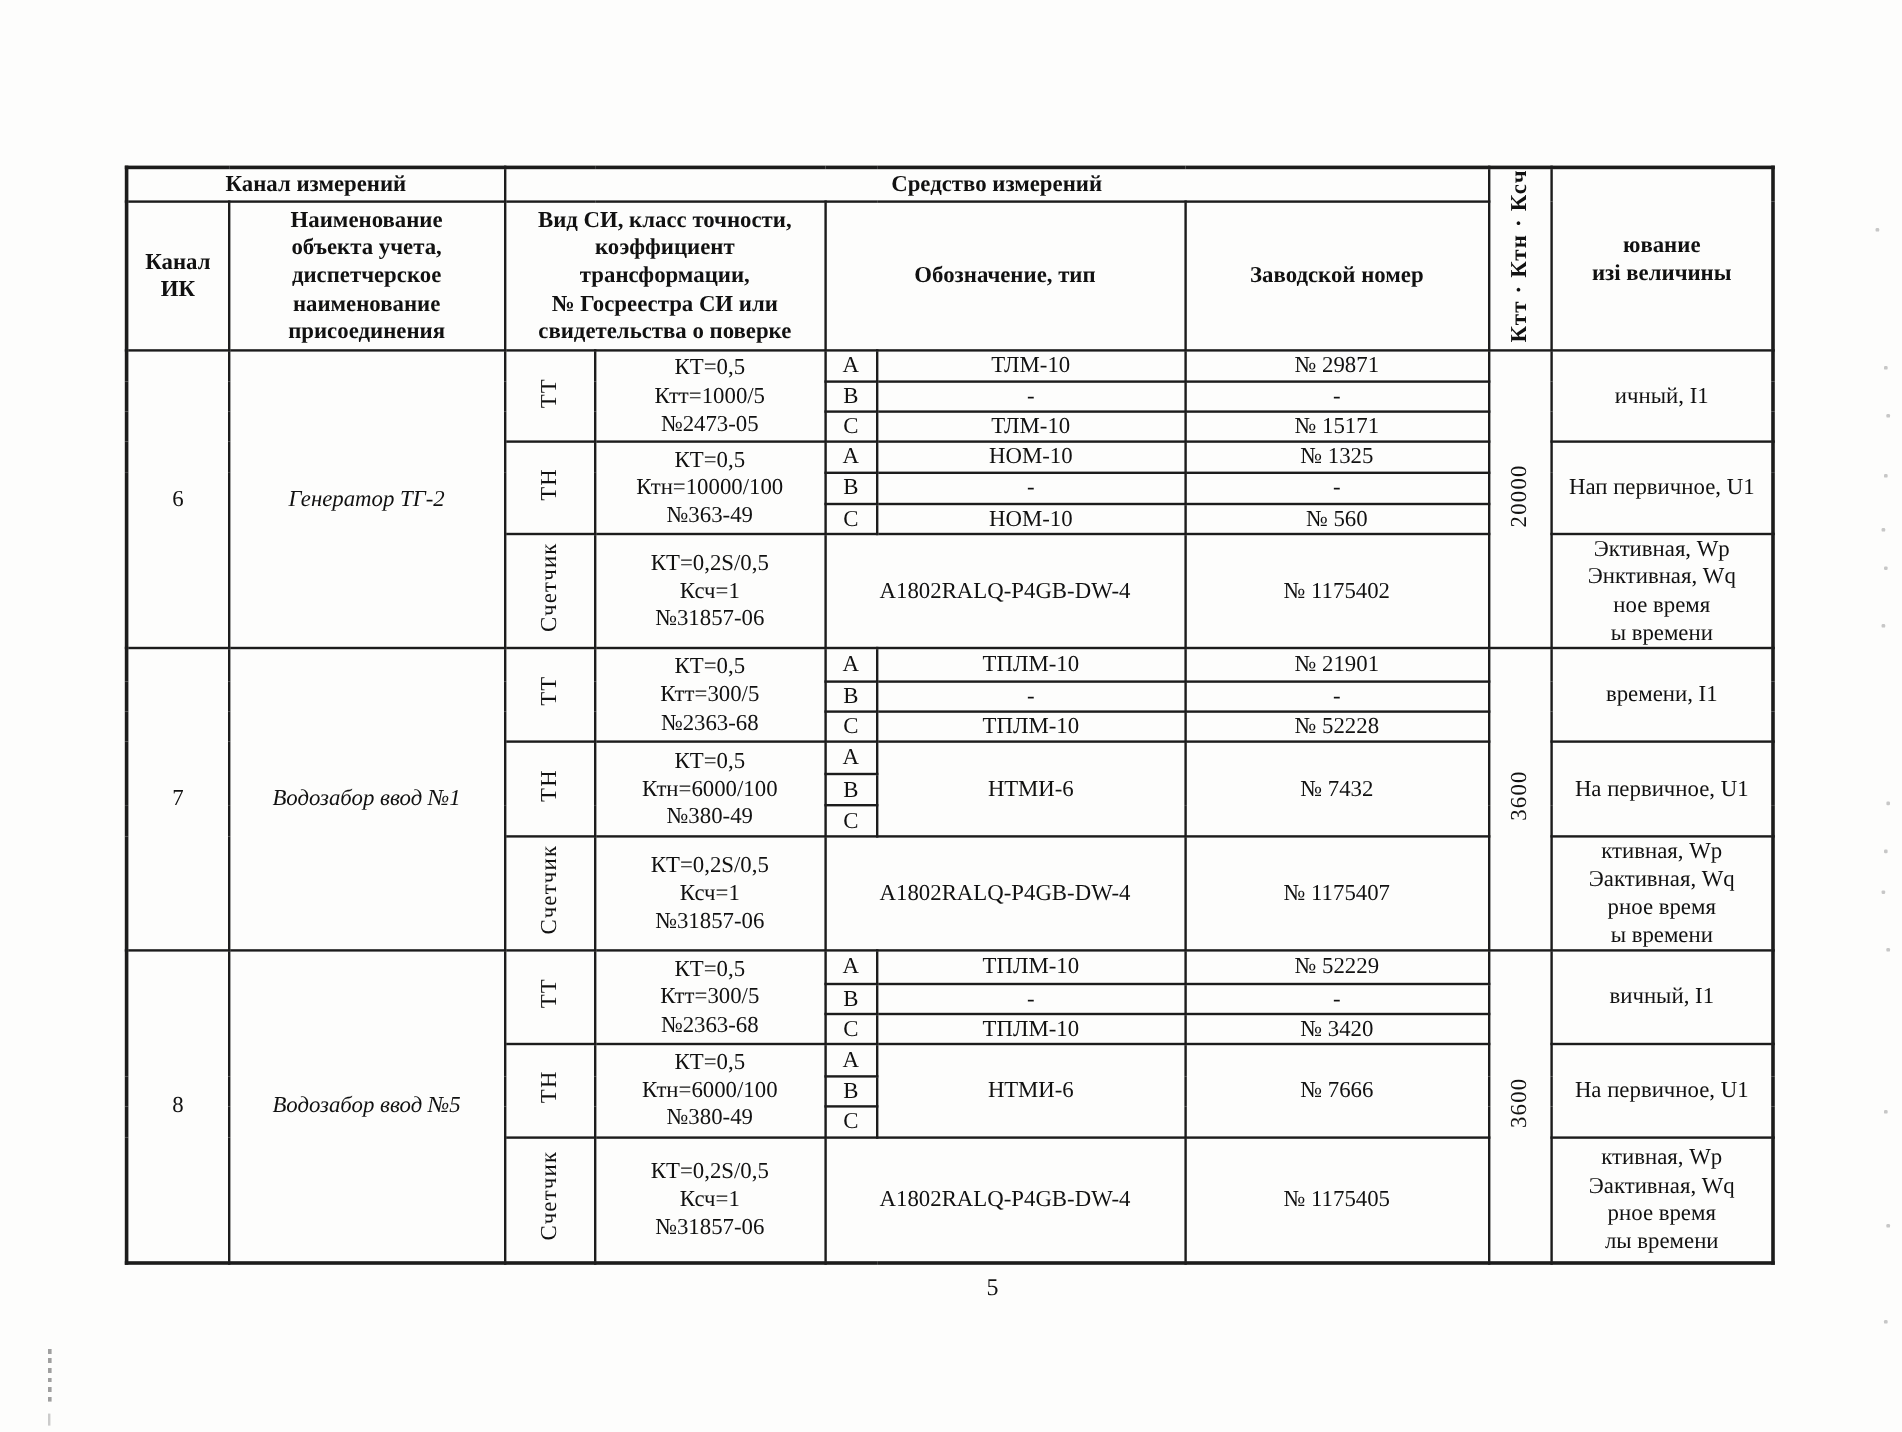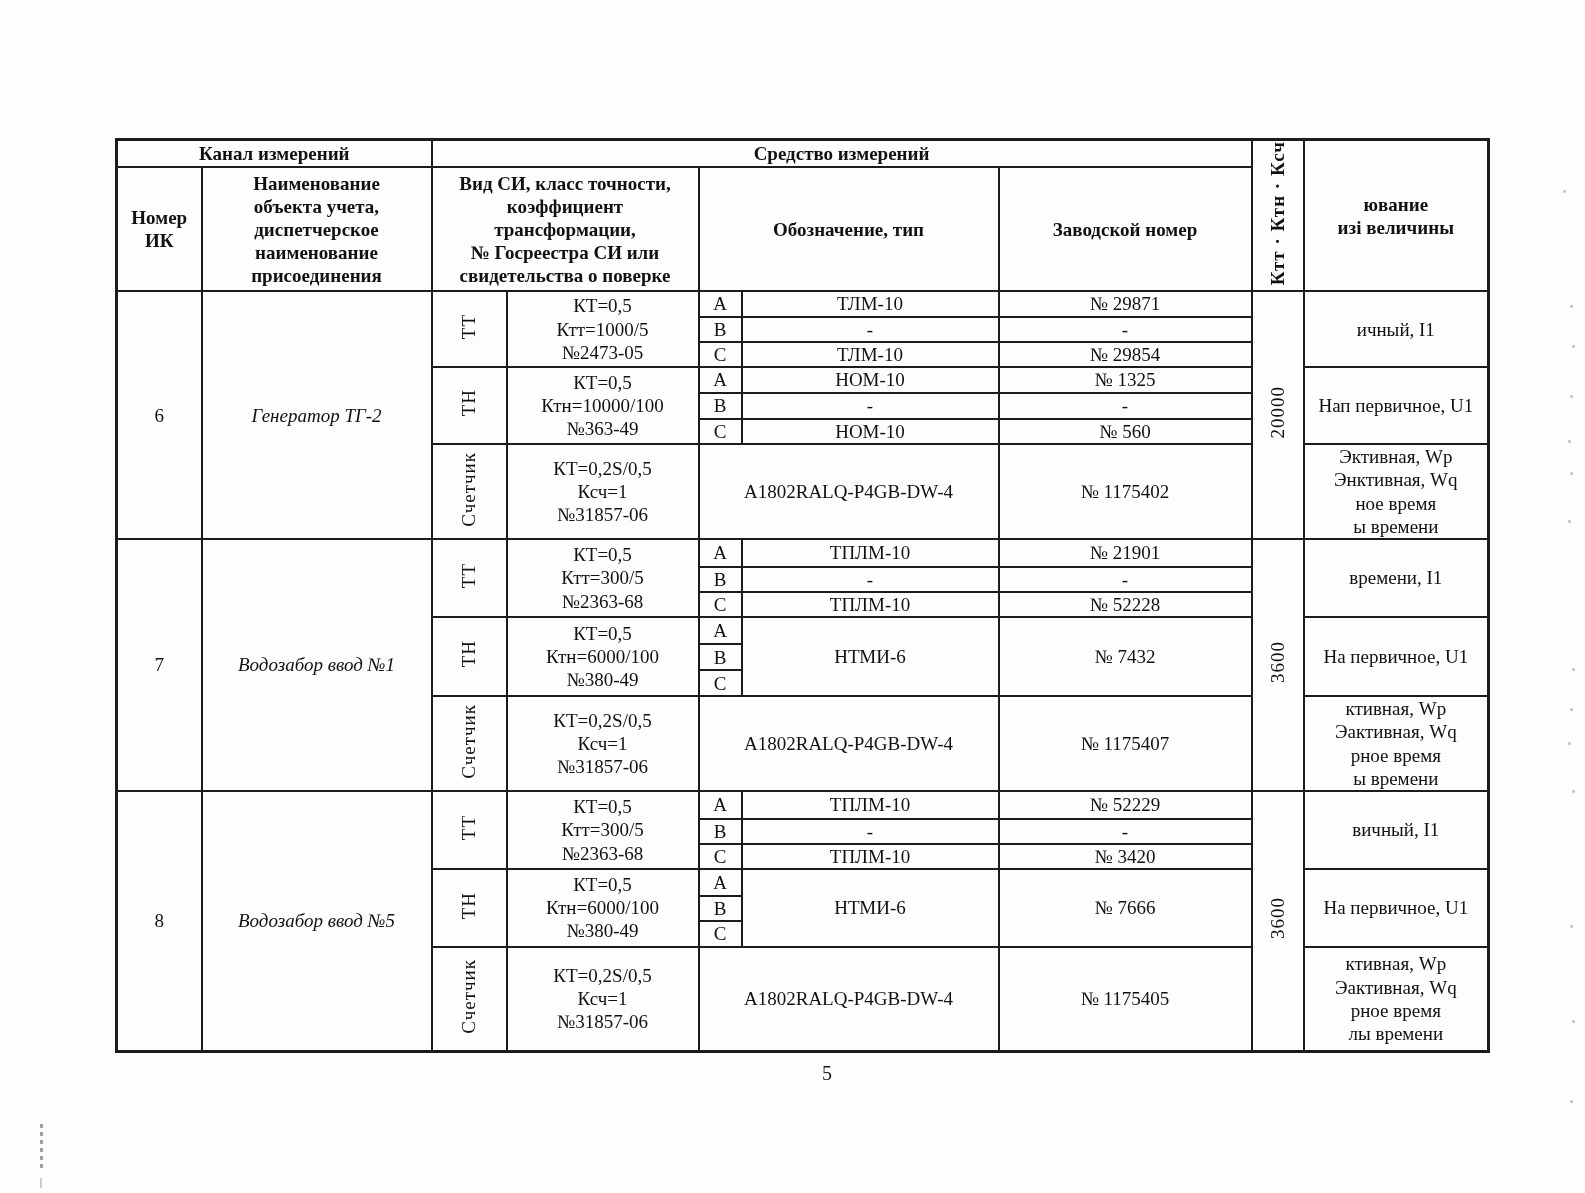--- a/index.html
+++ b/index.html
@@ -2,21 +2,21 @@
 <html><head>
 <meta charset="utf-8">
 <style>
   html,body{margin:0;padding:0;}
   body{
     width:1585px;height:1193px;position:relative;background:#fdfdfc;
     font-family:"Liberation Serif","DejaVu Serif",serif;color:#111;
     overflow:hidden;
   }
   .doc-table{
-    position:absolute;left:115px;top:138px;width:1372px;height:892px;
+    position:absolute;left:104px;top:138px;width:1372px;height:892px;
     border-collapse:collapse;table-layout:fixed;
   }
   .doc-table td{
     border:2px solid #1c1c1c;vertical-align:middle;text-align:center;
     padding:0 2px;font-size:19px;line-height:1.22;overflow:hidden;
   }
   .doc-table{border:3px solid #1c1c1c;}
   .hdr{font-weight:bold;}
   .pre{white-space:pre-line;}
   .vert{
@@ -58,21 +58,21 @@
   <tbody>
       <tr style="height:27px">
     <td colspan="2" class="hdr">Канал измерений</td>
     <td colspan="5" class="hdr">Средство измерений</td>
     <td rowspan="2"><span class="vert hdr">Ктт · Ктн · Ксч</span></td>
     <td rowspan="2" class="hdr pre">ювание
 изi величины</td>
   </tr>
 
   <tr style="height:120px">
-    <td class="hdr pre">Номер
+    <td class="hdr pre">Канал
 ИК</td>
     <td class="hdr pre">Наименование
 объекта учета,
 диспетчерское
 наименование
 присоединения</td>
     <td colspan="2" class="hdr pre">Вид СИ, класс точности,
 коэффициент
 трансформации,
 № Госреестра СИ или
@@ -95,21 +95,21 @@
     <td rowspan="3">ичный, I1</td>
   </tr>
   <tr style="height:24px">
     <td>B</td>
     <td>-</td>
     <td>-</td>
   </tr>
   <tr style="height:24px">
     <td>C</td>
     <td>ТЛМ-10</td>
-    <td>№ 29854</td>
+    <td>№ 15171</td>
   </tr>
   <tr style="height:26px">
     <td rowspan="3"><span class="vert">ТН</span></td>
     <td rowspan="3" class="pre">КТ=0,5
 Ктн=10000/100
 №363-49</td>
     <td>A</td>
     <td>НОМ-10</td>
     <td>№ 1325</td>
     <td rowspan="3">Нап первичное, U1</td>

